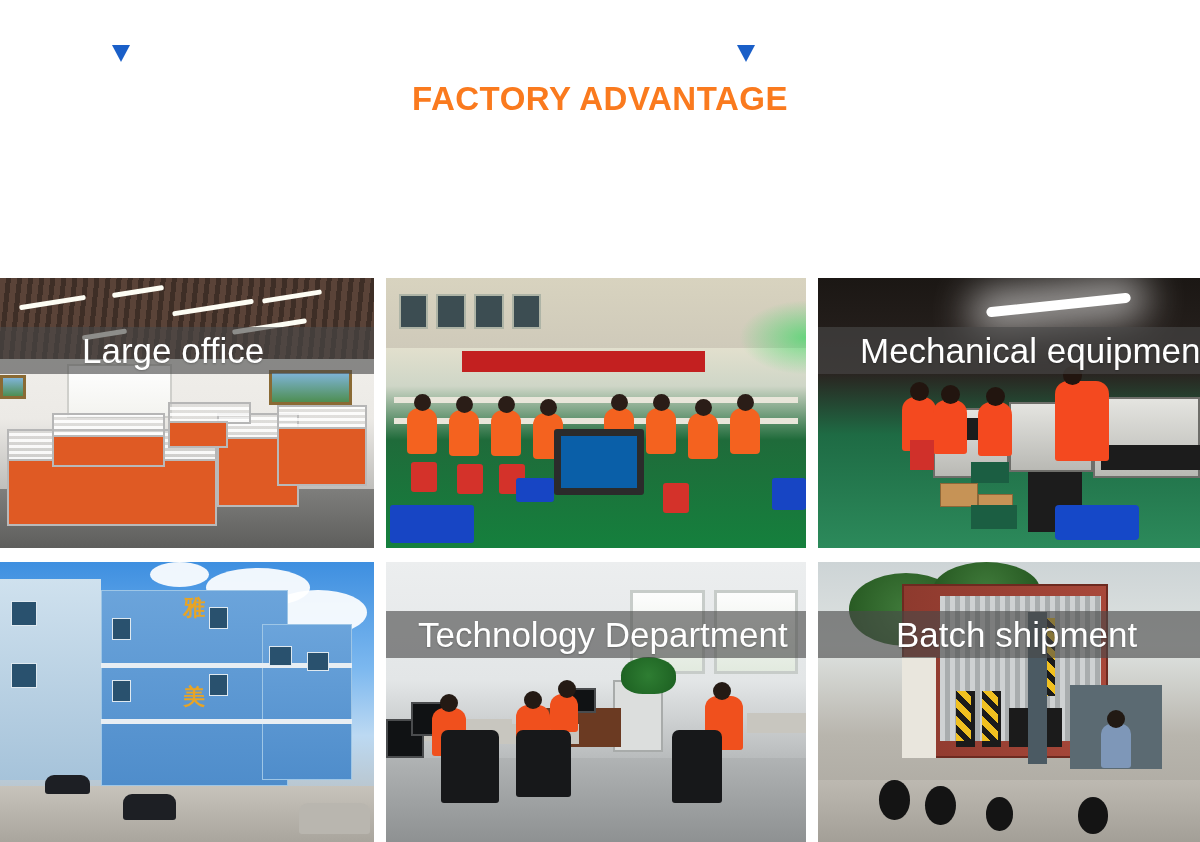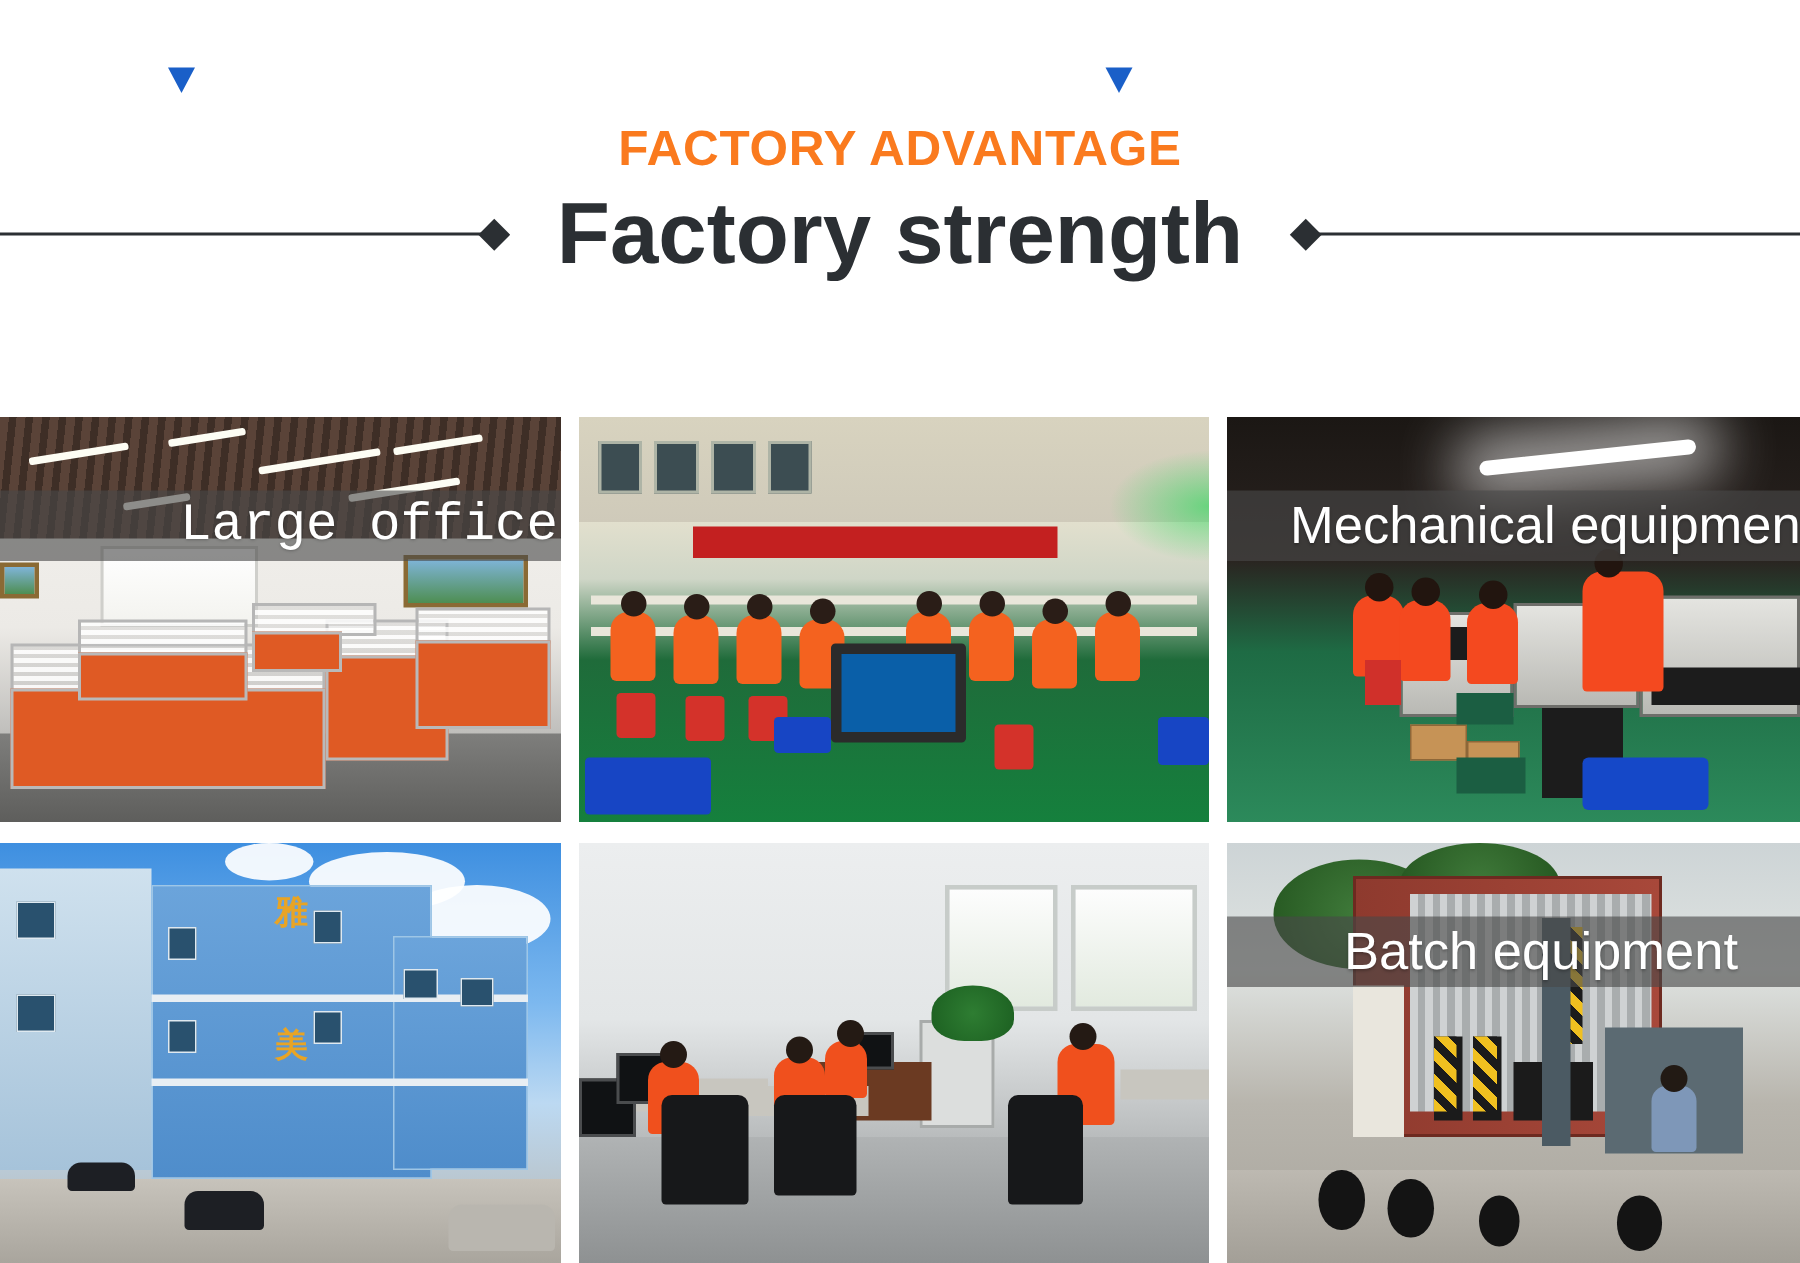--- a/index.html
+++ b/index.html
@@ -99,21 +99,21 @@
     padding-left:26px;
     white-space:nowrap;
     text-shadow:0 1px 2px rgba(0,0,0,0.25);
     font-family:"Liberation Sans", sans-serif;
   }
   .tile.t3 .caption-text { padding-left:42px; }
   .tile.t6 .caption-text { padding-left:78px; }
   .tile.t2 .caption-text { padding-left:48px; }
   .tile.t5 .caption-text { padding-left:32px; }
   .tile.t4 .caption-text { padding-left:82px; }
-  .tile.t1 .caption-text { padding-left:120px;font-family:Liberation Mono, monospace; }
+  .tile.t1 .caption-text { padding-left:82px; }
 
   
 
   
   .ph-office { background:linear-gradient(#4a3a33 0%,#6b5248 17%,#f0eeea 30%,#eceae6 52%,#9a9a98 100%); }
   .ph-office .ceil {
     position:absolute; left:0; top:0; width:100%; height:30%;
     background:repeating-linear-gradient(96deg,#5a4338 0 6px,#3e2e26 6px 11px);
   }
   .ph-office .tube { position:absolute; height:5px; background:#fdfdf4; border-radius:2px; transform:rotate(-9deg); }
@@ -278,27 +278,20 @@
 
 <div class="page">
 
   <div class="header">
 
     <span class="marker m1"></span>
     <span class="marker m2"></span>
 
     <div class="eyebrow">FACTORY ADVANTAGE</div>
 
-    <div class="title-row">
-      <span class="rule"></span>
-      <span class="diamond left"></span>
-      <h1 class="main-title">Factory strength</h1>
-      <span class="diamond right"></span>
-      <span class="rule"></span>
-    </div>
 
   </div>
 
   <div class="grid">
 
     <div class="tile t1">
       <div class="photo ph-office">
         <div class="ceil"></div>
         <span class="tube" style="left:5%;top:8%;width:18%"></span>
         <span class="tube" style="left:30%;top:4%;width:14%"></span>
@@ -423,20 +416,23 @@
         <span class="mon" style="left:44%;top:45%;width:6%;height:9%"></span>
         <span class="worker" style="left:11%;top:52%"></span>
         <span class="worker" style="left:31%;top:51%"></span>
         <span class="worker" style="left:39%;top:47%;width:28px;height:38px"></span>
         <span class="worker" style="left:76%;top:48%;width:38px;height:54px"></span>
         <span class="chair" style="left:13%;top:60%;width:14%;height:26%"></span>
         <span class="chair" style="left:31%;top:60%;width:13%;height:24%"></span>
         <span class="chair" style="left:68%;top:60%;width:12%;height:26%"></span>
         <span class="deskg" style="left:86%;top:54%;width:14%;height:7%"></span>
       </div>
+      <div class="caption-band">
+        <span class="caption-text">Technology Department</span>
+      </div>
     </div>
 
     <div class="tile t6">
       <div class="photo ph-ship">
         <span class="tree" style="left:8%;top:4%;width:30%;height:26%"></span>
         <span class="tree" style="left:30%;top:0%;width:28%;height:20%"></span>
         <div class="ground"></div>
         <div class="container" style="left:22%;top:8%;width:54%;height:62%"></div>
         <div class="cdoor" style="left:32%;top:12%;width:42%;height:52%"></div>
         <div class="cwhite" style="left:22%;top:34%;width:9%;height:36%"></div>
@@ -448,18 +444,18 @@
         <span class="hazard" style="left:58%;top:20%;width:4%;height:28%"></span>
         <div class="forklift" style="left:66%;top:44%;width:24%;height:30%"></div>
         <div class="mast" style="left:55%;top:18%;width:5%;height:54%"></div>
         <span class="driver" style="left:74%;top:58%"></span>
         <span class="tyre" style="left:16%;top:78%;width:8%;height:14%"></span>
         <span class="tyre" style="left:28%;top:80%;width:8%;height:14%"></span>
         <span class="tyre" style="left:44%;top:84%;width:7%;height:12%"></span>
         <span class="tyre" style="left:68%;top:84%;width:8%;height:13%"></span>
       </div>
       <div class="caption-band">
-        <span class="caption-text">Batch equipment</span>
+        <span class="caption-text">Batch shipment</span>
       </div>
     </div>
 
   </div>
 </div>
 
 </body></html>

